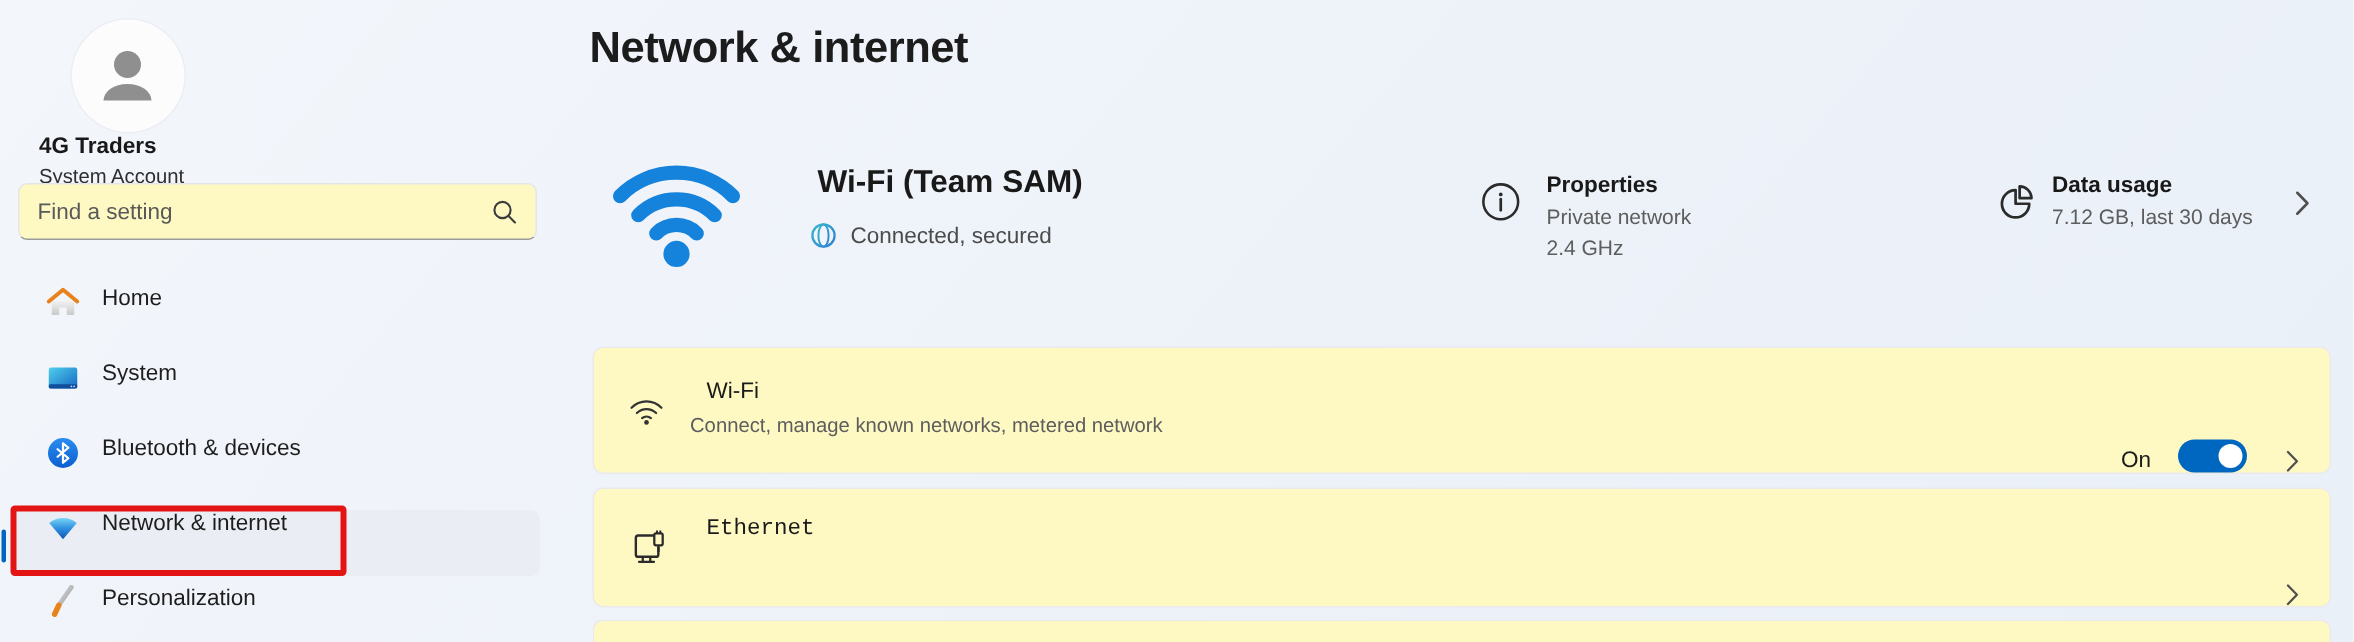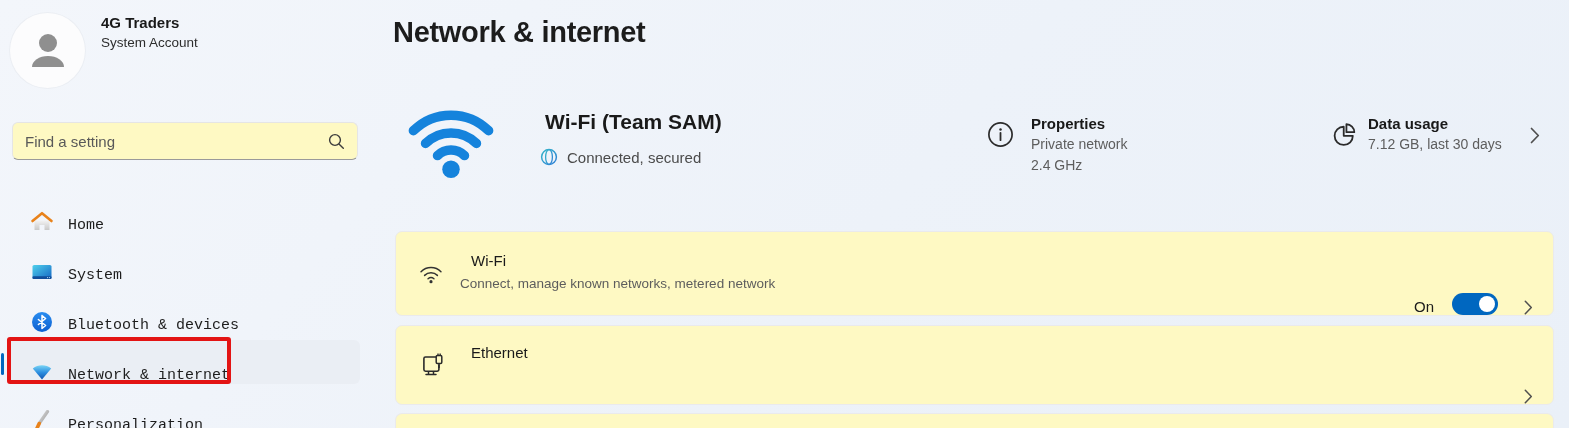--- a/index.html
+++ b/index.html
@@ -5,35 +5,35 @@
   * { margin:0; padding:0; box-sizing:border-box; }
   html,body { width:1569px; height:428px; }
   body {
     position:relative; overflow:hidden;
     font-family:"Liberation Sans", sans-serif;
     background:linear-gradient(130deg,#f3f6fb 0%,#edf2f9 55%,#eaf0f8 100%);
     color:#1b1b1b;
   }
   
   .sidebar { position:absolute; left:0; top:0; width:378px; height:428px; }
-  .profile { position:absolute; left:10px; top:13px; display:flex; align-items:flex-start; }
+  .profile { position:absolute; left:10px; top:13px; display:flex; align-items:flex-end;flex-direction:column; }
   .avatar { width:75px; height:75px; border-radius:50%; background:#fcfcfd; box-shadow:0 0 0 1px rgba(0,0,0,0.03);
             display:flex; align-items:center; justify-content:center; }
   .profile-text { margin-left:16px; }
   .profile-name { font-size:15px; font-weight:700; color:#191919; line-height:20px; }
   .profile-type { font-size:13.5px; color:#2e2e2e; line-height:19px; }
   .searchbox { position:absolute; left:12px; top:122px; width:346px; height:38px;
                background:#fef9c3; border:1px solid #e5e5e5; border-bottom:1px solid #9a9a9a;
                border-radius:6px; display:flex; align-items:center; padding:0 12px; }
   .searchbox input { flex:1; border:none; outline:none; background:transparent;
                      font-family:"Liberation Sans", sans-serif; font-size:15px; color:#3a3a3a; }
   .searchbox input::placeholder { color:#595959; opacity:1; }
   .nav { position:absolute; left:0; top:190px; width:378px; }
   .nav-item { position:relative; height:44px; margin:0 0 6px 0; width:360px;
-              display:flex; align-items:flex-end; border-radius:6px; cursor:pointer;font-family:Liberation Mono, monospace; }
+              display:flex; align-items:flex-start; border-radius:6px; cursor:pointer; }
   .nav-item .nicon { width:24px; height:24px; margin-left:30px; flex:0 0 24px; display:flex; }
   .nav-item .nlabel { margin-left:14px; font-size:15px; color:#1d1d1d; white-space:nowrap; }
   .nav-item.selected { background:#eaeef4; margin-left:8px; width:352px; }
   .nav-item.selected .nicon { margin-left:22px; }
   .accent-pill { position:absolute; left:1px; top:353px; width:3px; height:22px;
                  border-radius:2px; background:#0067c0; }
   .annotation-box { position:absolute; left:7px; top:337px; width:224px; height:47px;
                     border:4px solid #e31414; border-radius:3px; pointer-events:none; z-index:5; }
   
   .main-title { position:absolute; left:393px; top:16px; font-size:29px; font-weight:700;
@@ -49,21 +49,21 @@
   .block-sub { font-size:14px; color:#5d5d5d; line-height:21px; }
   .hero-chevron { position:absolute; left:1530px; top:127px; }
   
   .card { position:absolute; left:395px; width:1159px; background:#fef9c3;
           border:1px solid #eaeaec; border-radius:7px; }
   .card-wifi { top:231px; height:85px; }
   .card-ethernet { top:325px; height:80px; }
   .card-partial { top:413px; height:22px; border-radius:7px 7px 0 0; border-bottom:none; }
   .card .cicon { position:absolute; left:22px; top:50%; transform:translateY(-50%); display:flex; }
   .card .ctitle { position:absolute; left:75px; top:20px; font-size:15px; color:#1a1a1a; }
-  .card-ethernet .ctitle { top:18px; }
+  .card-ethernet .ctitle { top:18px;font-family:Liberation Mono, monospace; }
   .card .csub { position:absolute; left:64px; top:44px; font-size:13.5px; color:#5d5d5d; }
   .card-ethernet .csub { top:42px; }
   .card-right { position:absolute; right:20px; top:0; height:100%; display:flex; align-items:flex-end; }
   .toggle-label { font-size:15px; color:#1c1c1c; margin-right:18px; }
   .toggle { width:46px; height:22px; border-radius:11px; background:#0067c0; position:relative; cursor:pointer; }
   .toggle .knob { position:absolute; right:3px; top:3px; width:16px; height:16px;
                   border-radius:50%; background:#ffffff; }
   .toggle-gap { width:26px; }
 </style>
 </head>

